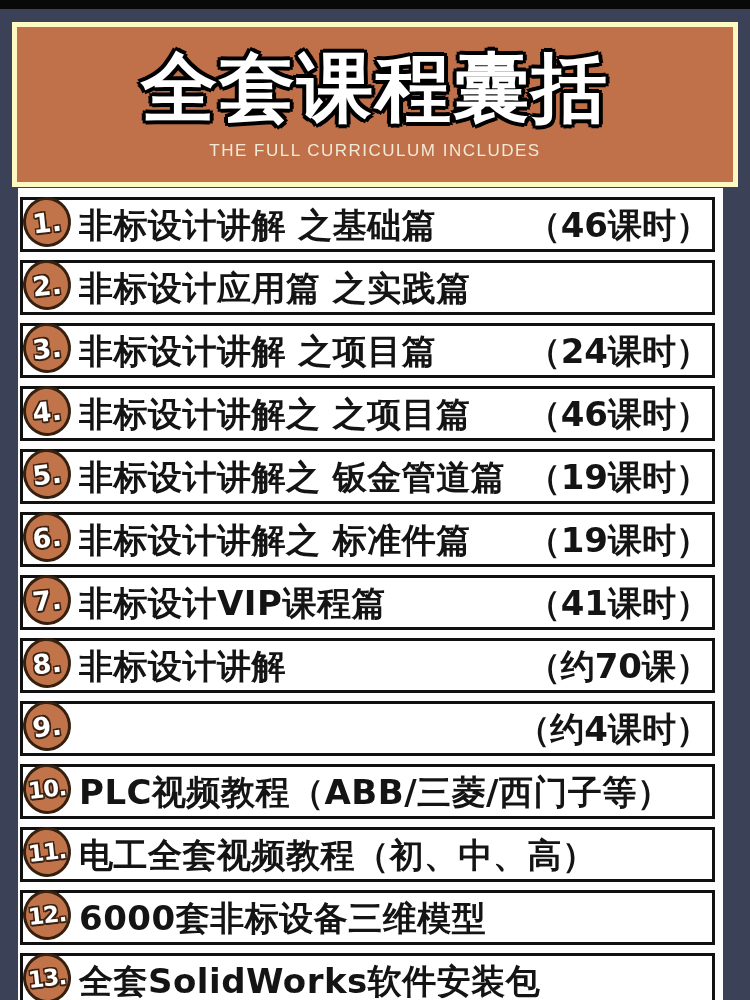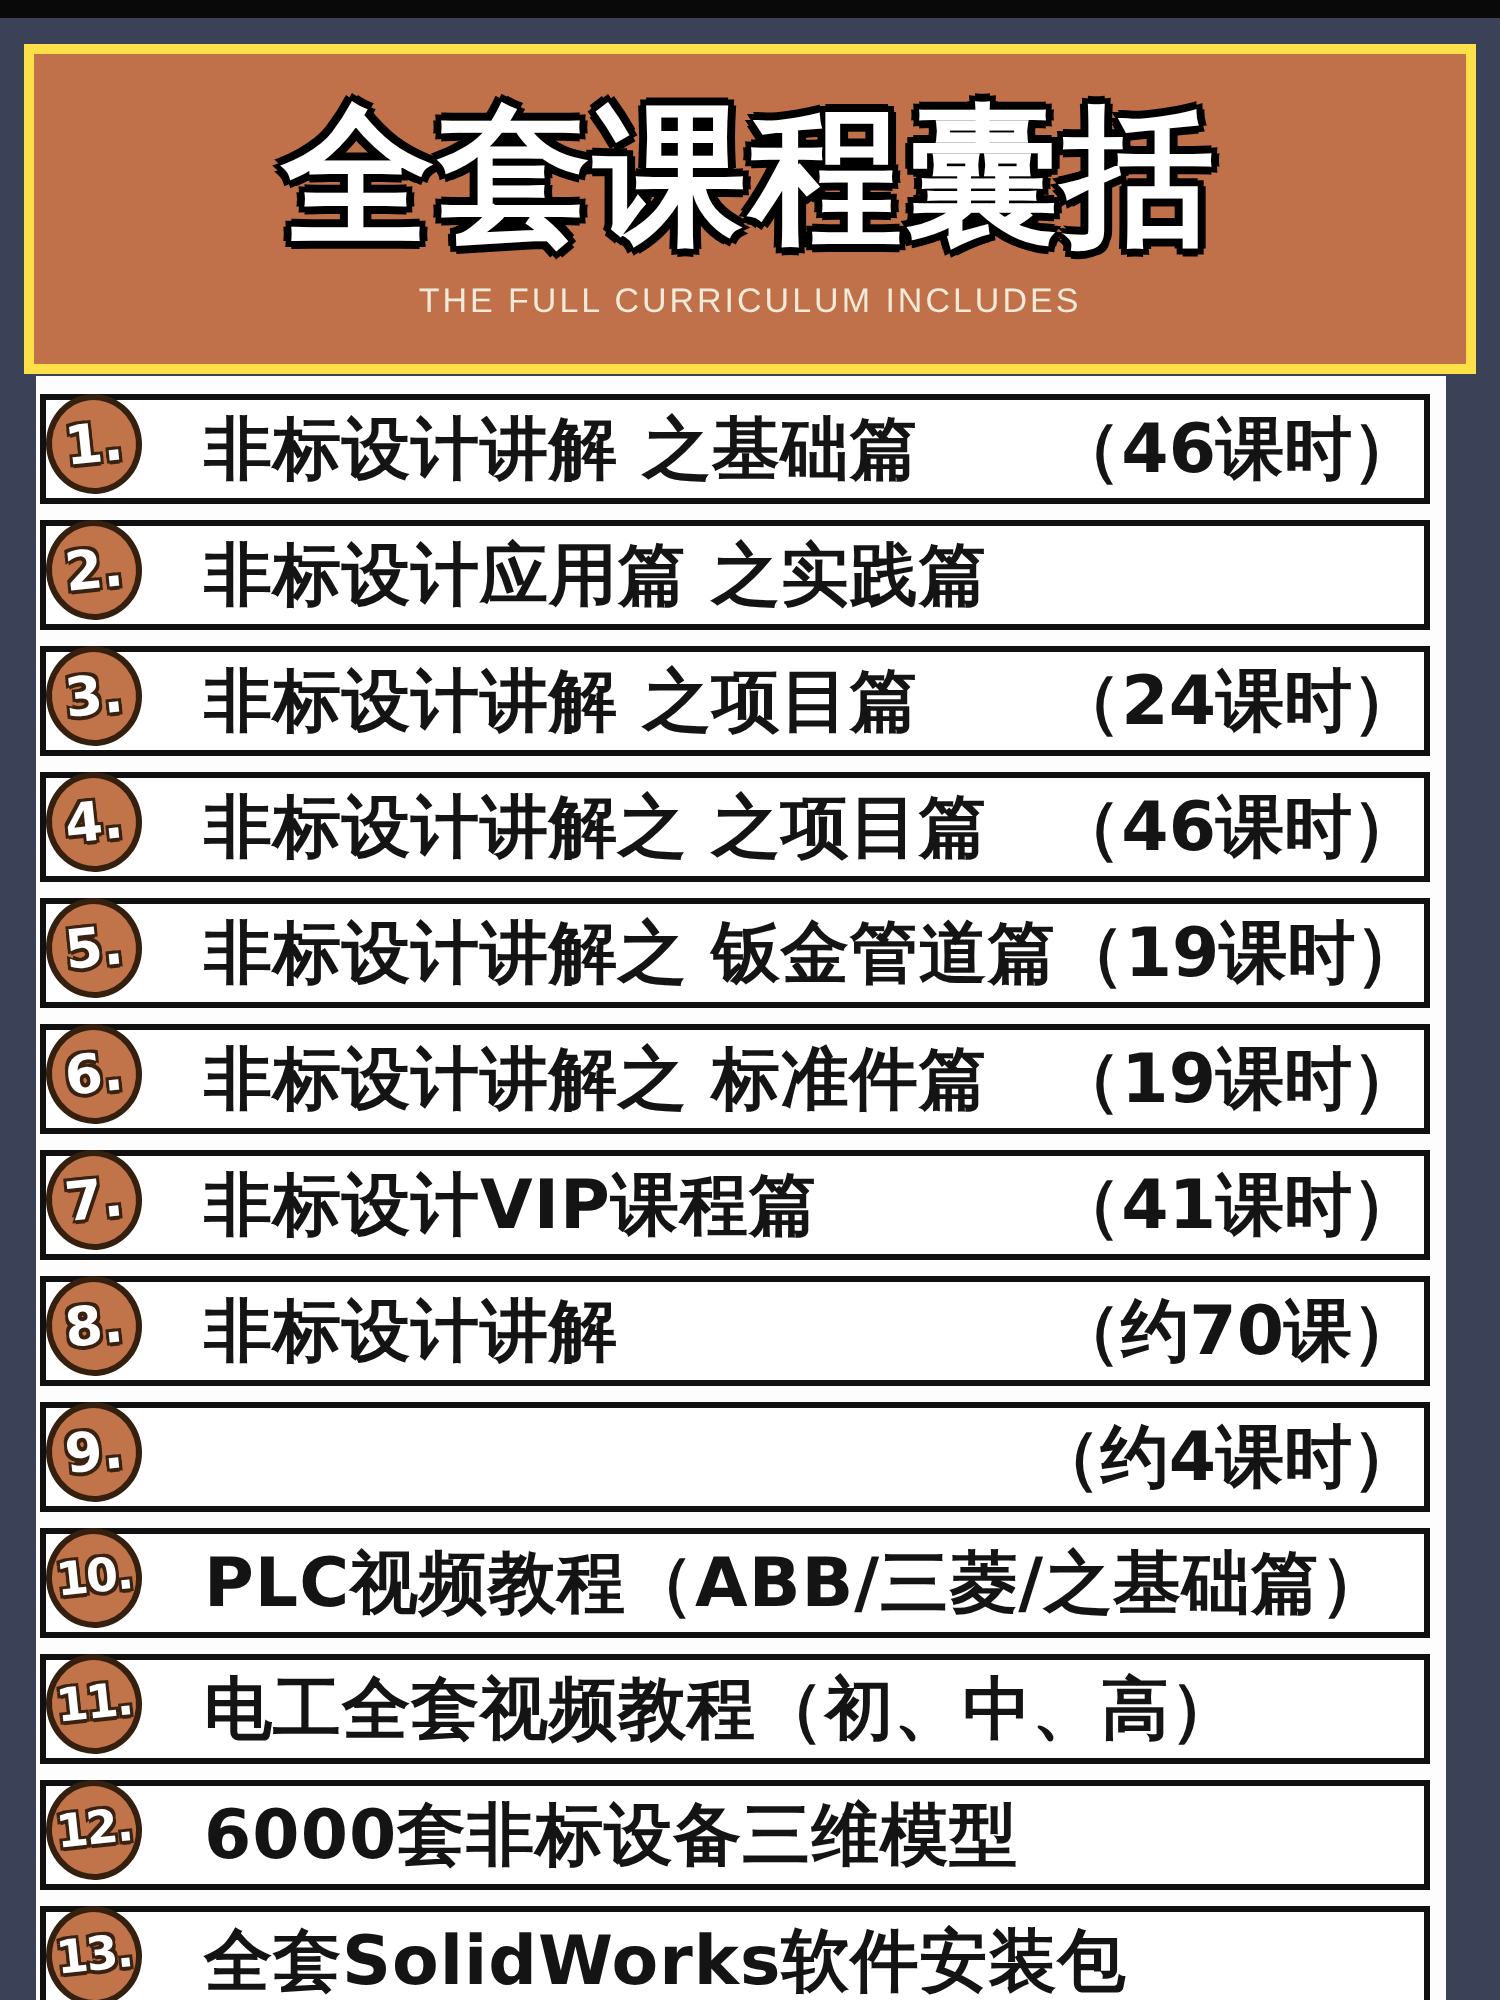--- a/index.html
+++ b/index.html
@@ -10,21 +10,21 @@
     overflow:hidden;
     font-family:"DejaVu Sans", sans-serif;
   }
   .top-bar {
     position:absolute; left:0; top:0; width:750px; height:9px;
     background:#090909;
   }
   .banner {
     position:absolute; left:12px; top:22px; width:726px; height:165px;
     background:#c0714a;
-    border:5px solid #fde047;
+    border:5px solid #fef9c3;
     display:flex; flex-direction:column; align-items:center; justify-content:center;
   }
   .banner-title {
     font-size:76px; font-weight:700; color:#ffffff; letter-spacing:2px;
     line-height:1.05; white-space:nowrap;
     text-shadow:
       -3px -3px 0 #000, 3px -3px 0 #000, -3px 3px 0 #000, 3px 3px 0 #000,
       -4px 0 0 #000, 4px 0 0 #000, 0 -4px 0 #000, 0 4px 0 #000;
   }
   .banner-subtitle {
@@ -51,21 +51,21 @@
     display:flex; align-items:center; justify-content:center;
     transform:rotate(-6deg);
     color:#ffffff; font-weight:700; font-size:27px;
     text-shadow:
       -1.5px -1.5px 0 #3a2212, 1.5px -1.5px 0 #3a2212,
       -1.5px 1.5px 0 #3a2212, 1.5px 1.5px 0 #3a2212,
       0 2px 0 #3a2212;
   }
   .badge.two-digit { font-size:23px; letter-spacing:-1px; }
   .row-title {
-    margin-left:79px;
+    margin-left:56px;
     font-size:34px; font-weight:700; color:#141414;
     white-space:nowrap; letter-spacing:0.5px; line-height:1;
   }
   .row-detail {
     margin-left:auto; margin-right:2px;
     font-size:34px; font-weight:700; color:#141414;
     white-space:nowrap; line-height:1;
   }
 </style>
 </head>
@@ -137,21 +137,21 @@
     <div class="course-row" style="top: 513px;">
     <div class="badge">
       <span>9.</span>
     </div>
     <div class="row-detail">（约4课时）</div>
   </div>
     <div class="course-row" style="top: 576px;">
     <div class="badge two-digit">
       <span>10.</span>
     </div>
-    <div class="row-title">PLC视频教程（ABB/三菱/之基础篇）</div>
+    <div class="row-title">PLC视频教程（ABB/三菱/西门子等）</div>
     <div class="row-detail"></div>
   </div>
     <div class="course-row" style="top: 639px;">
     <div class="badge two-digit">
       <span>11.</span>
     </div>
     <div class="row-title">电工全套视频教程（初、中、高）</div>
     <div class="row-detail"></div>
   </div>
     <div class="course-row" style="top: 702px;">

